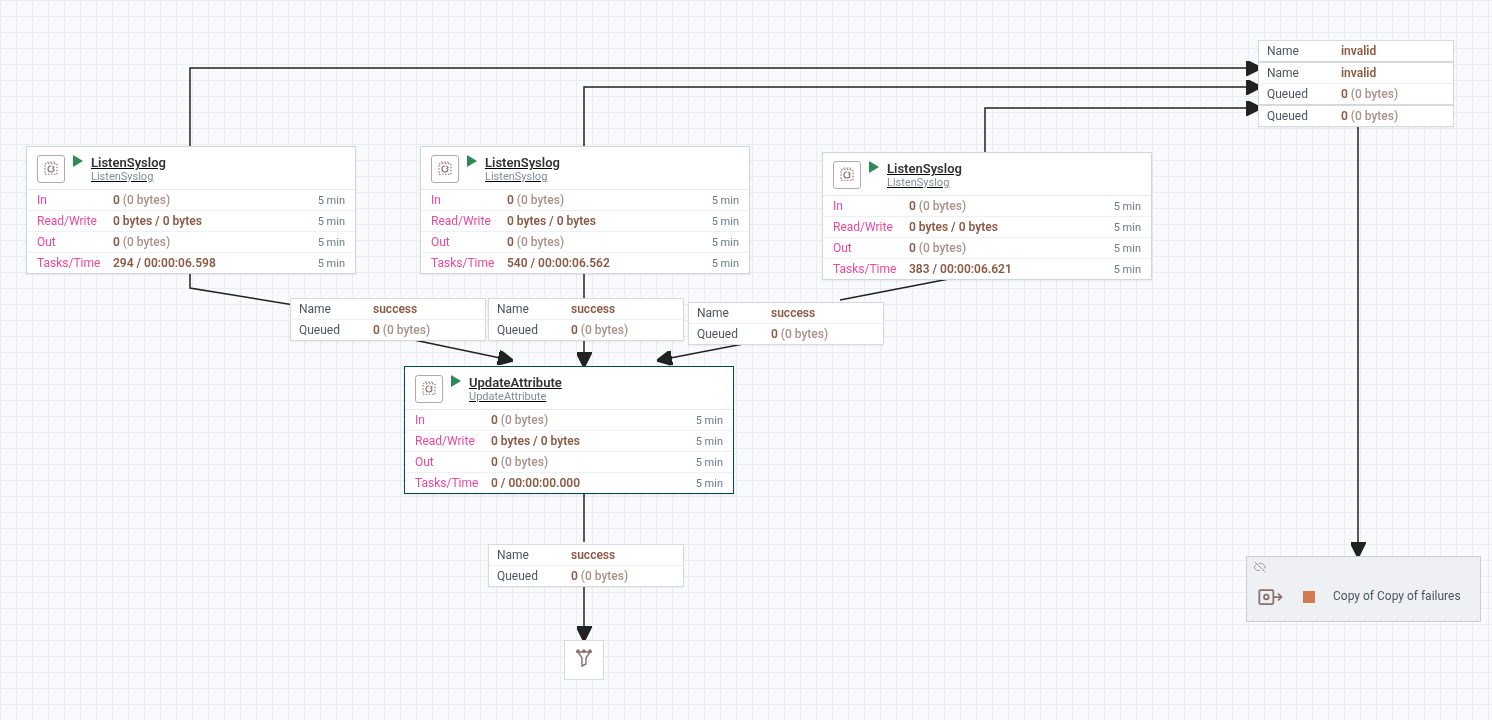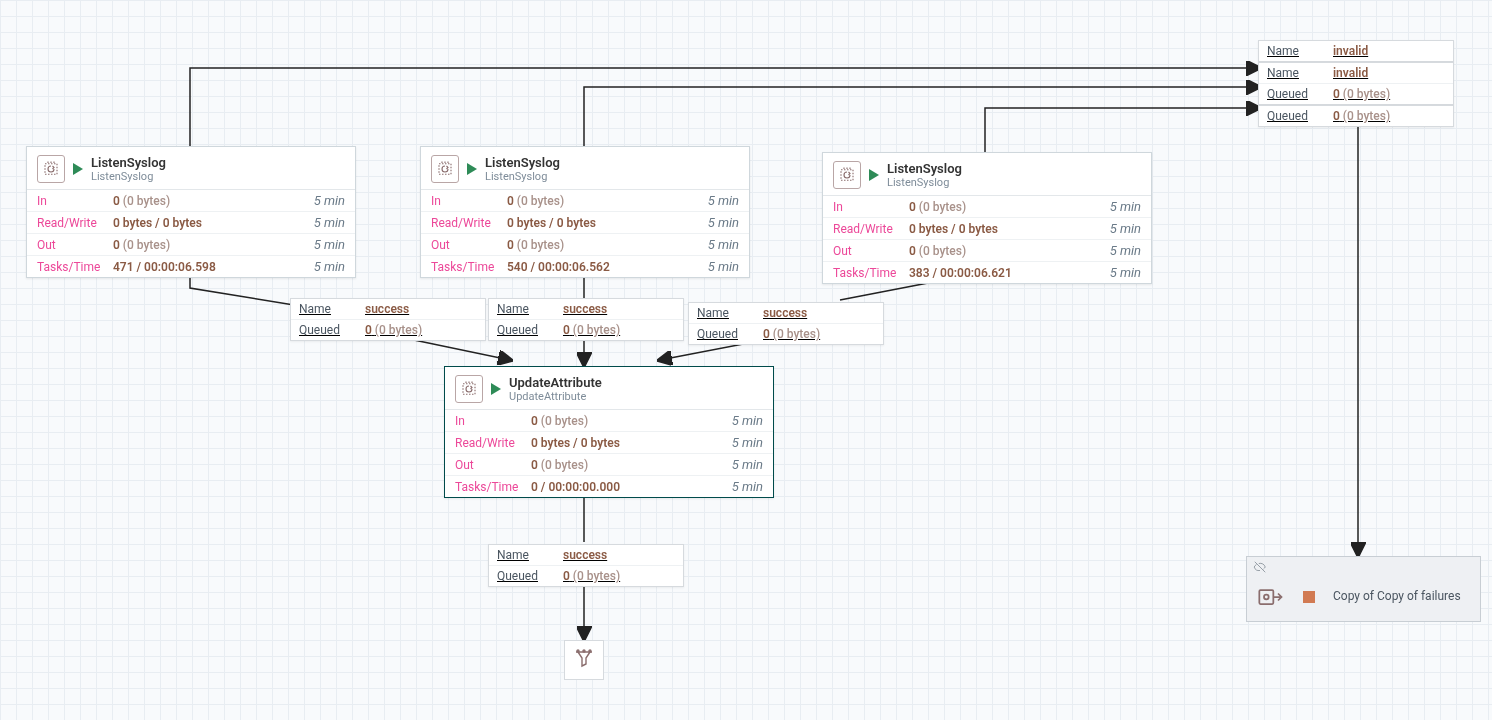--- a/index.html
+++ b/index.html
@@ -23,22 +23,23 @@
 
 .processor {
   position: absolute;
   width: 330px;
   background: #fff;
   border: 1px solid #cfd7dc;
   box-shadow: 0 1px 2px rgba(0,0,0,0.08);
 }
 .processor.selected { border: 1.5px solid #004b4b; }
 .p-head {
-  display: flex; align-items: center; gap: 8px;
+  display: flex; align-items: flex-start; gap: 8px;
   padding: 8px 10px 6px 10px;
+  text-decoration: underline;
 }
 .p-iconbox {
   width: 28px; height: 28px; border: 1px solid #b9a6a6; border-radius: 3px;
   display: flex; align-items: center; justify-content: center; color: #8a6d6d;
 }
 .p-iconbox svg { width: 18px; height: 18px; stroke: #8a6d6d; stroke-width: 1.5; fill: none; }
 .play-icon { width: 0; height: 0; border-left: 10px solid #2e8b57; border-top: 6px solid transparent; border-bottom: 6px solid transparent; }
 .p-titles { display: flex; flex-direction: column; }
 .p-title { font-weight: 600; font-size: 13px; color: #333; }
 .p-subtitle { color: #7e8c99; font-size: 11px; }
@@ -46,32 +47,32 @@
 .stat-row {
   display: flex; align-items: center;
   border-bottom: 1px solid #eef1f3;
   padding: 3px 10px;
   font-size: 12px;
 }
 .stat-row:last-child { border-bottom: none; }
 .stat-label { width: 76px; color: #ec4899; }
 .stat-value { flex: 1; color: #8a5a44; font-weight: 600; }
 .stat-value .muted { color: #a8918a; font-weight: 500; }
-.stat-time { color: #6a7a88; font-size: 13px; font-style: italic; }
+.stat-time { color: #6a7a88; font-size: 11px; }
 
 .connection {
   position: absolute;
   width: 196px;
   background: #fff;
   border: 1px solid #d6dade;
   box-shadow: 0 1px 2px rgba(0,0,0,0.06);
   font-size: 12px;
 }
 .conn-row {
-  display: flex; gap: 16px; padding: 3px 8px; border-bottom: 1px solid #eef1f3; text-decoration: underline;
+  display: flex; gap: 24px; padding: 3px 8px; border-bottom: 1px solid #eef1f3;
 }
 .conn-row:last-child { border-bottom: none; }
 .conn-label { color: #4a5560; width: 50px; }
 .conn-value { color: #8a5a44; font-weight: 600; }
 .conn-value .muted { color: #a8918a; font-weight: 500; }
 .conn-queued { background: #fff; }
 
 .funnel {
   position: absolute;
   width: 40px; height: 40px; background: #fff; border: 1px solid #d6dade;
@@ -159,21 +160,21 @@
           <span class="stat-value">0 bytes / 0 bytes</span>
           <span class="stat-time">5 min</span>
         </div>
     <div class="stat-row">
           <span class="stat-label">Out</span>
           <span class="stat-value"><span>0</span> <span class="muted">(0 bytes)</span></span>
           <span class="stat-time">5 min</span>
         </div>
     <div class="stat-row">
           <span class="stat-label">Tasks/Time</span>
-          <span class="stat-value">471 / 00:00:06.598</span>
+          <span class="stat-value">294 / 00:00:06.598</span>
           <span class="stat-time">5 min</span>
         </div>
   </div>
 </div>
 
 <div class="processor" style="left:420px; top:146px;">
   <div class="p-head">
     <div class="p-iconbox">
       <svg viewBox="0 0 24 24">
             <path d="M4 5h16v14H4z M8 2v3 M12 2v3 M16 2v3" stroke-dasharray="2 2"></path>
@@ -243,21 +244,21 @@
           <span class="stat-time">5 min</span>
         </div>
     <div class="stat-row">
           <span class="stat-label">Tasks/Time</span>
           <span class="stat-value">383 / 00:00:06.621</span>
           <span class="stat-time">5 min</span>
         </div>
   </div>
 </div>
 
-<div class="processor selected" style="left:444px; top:366px;">
+<div class="processor selected" style="left:404px; top:366px;">
   <div class="p-head">
     <div class="p-iconbox">
       <svg viewBox="0 0 24 24">
             <path d="M4 5h16v14H4z M8 2v3 M12 2v3 M16 2v3" stroke-dasharray="2 2"></path>
             <path d="M12 8a4 4 0 1 0 4 4"></path>
             <path d="M14 8l2 2-2 2"></path>
           </svg>
     </div>
     <div class="play-icon"></div>
     <div class="p-titles">

